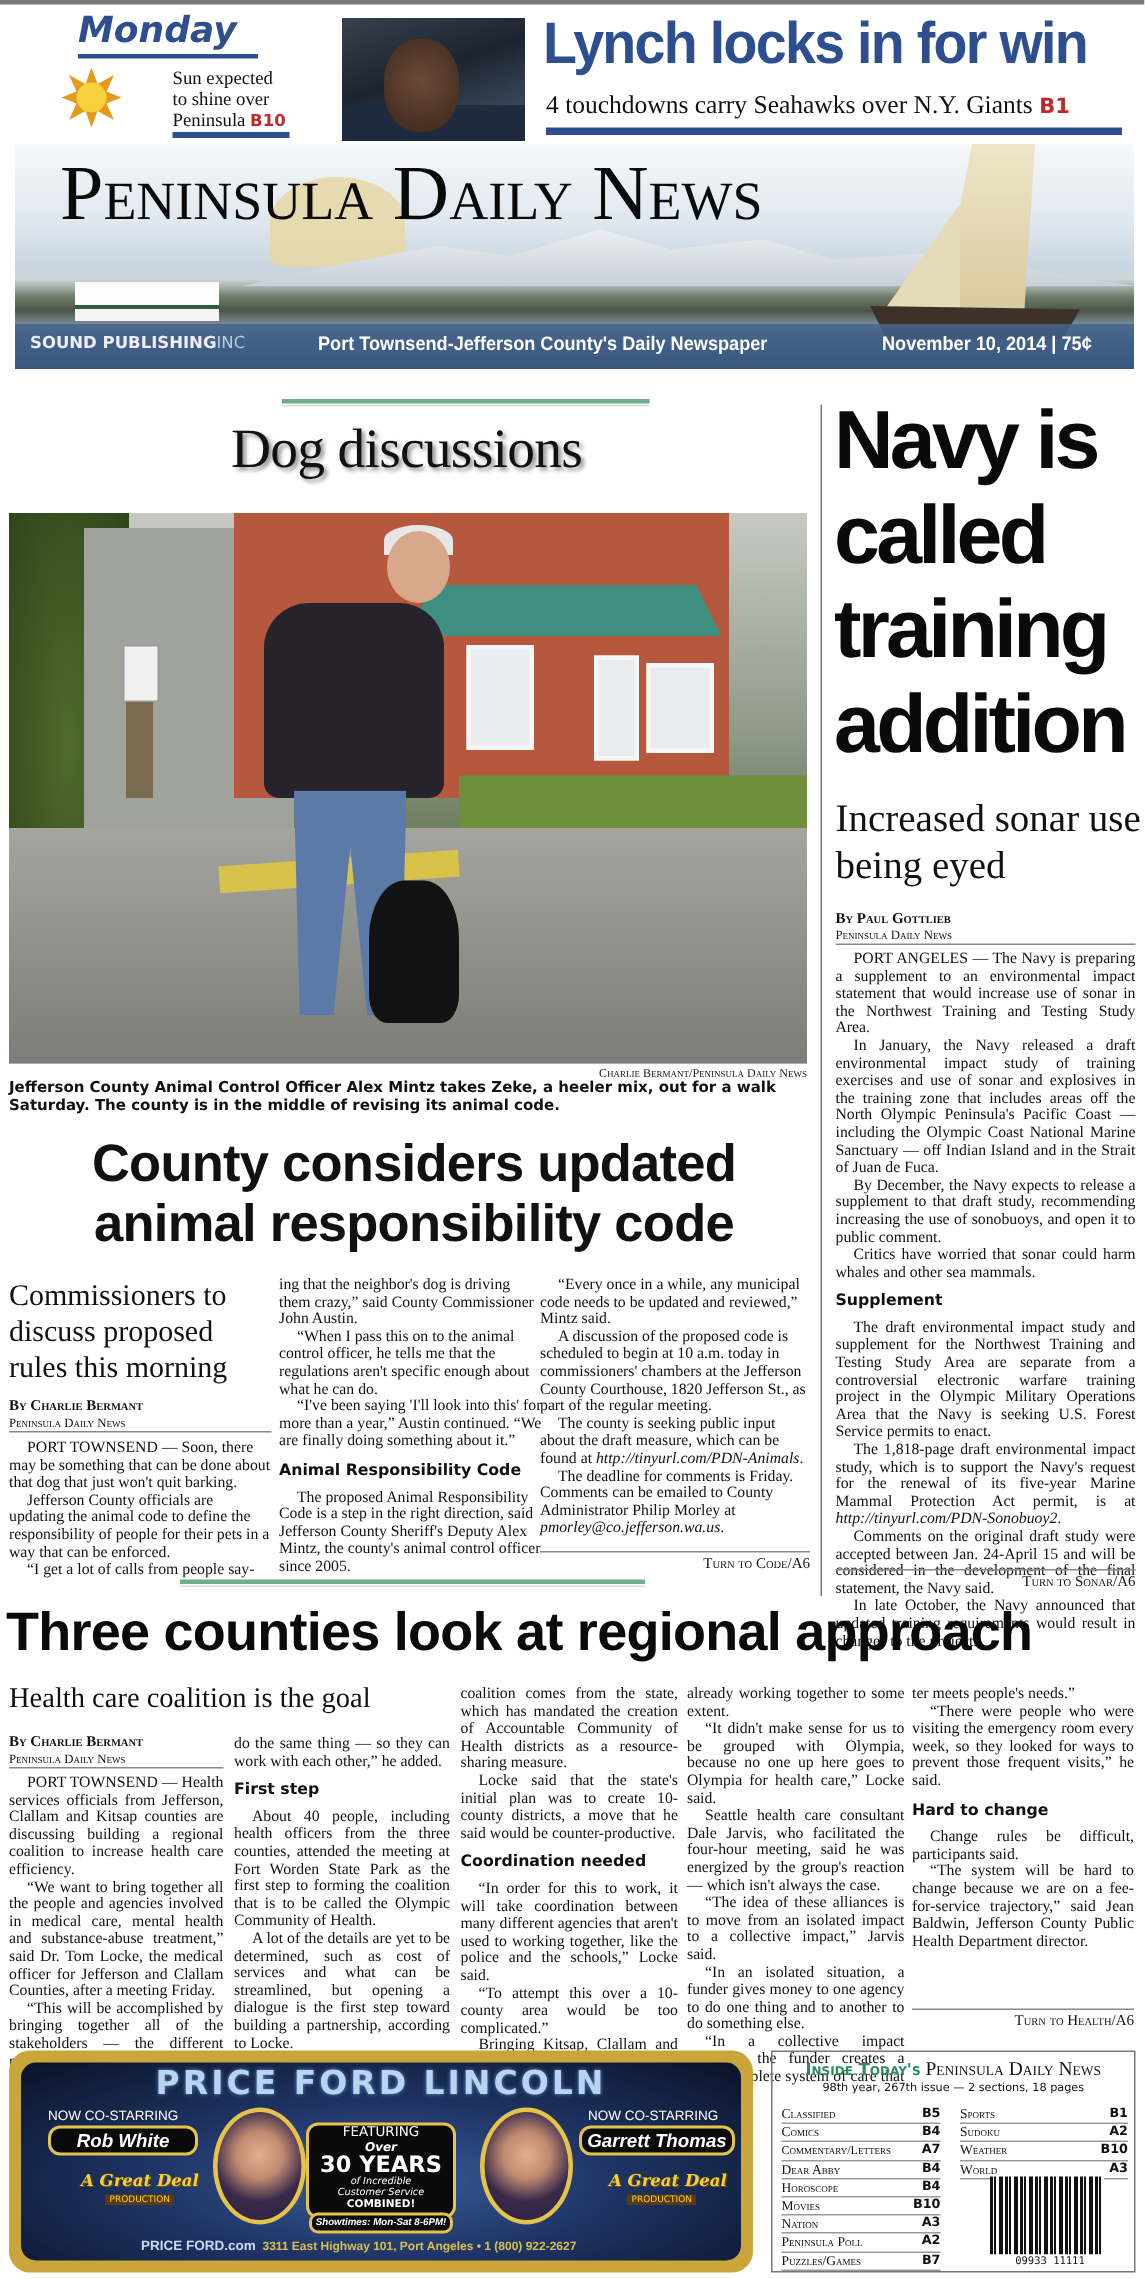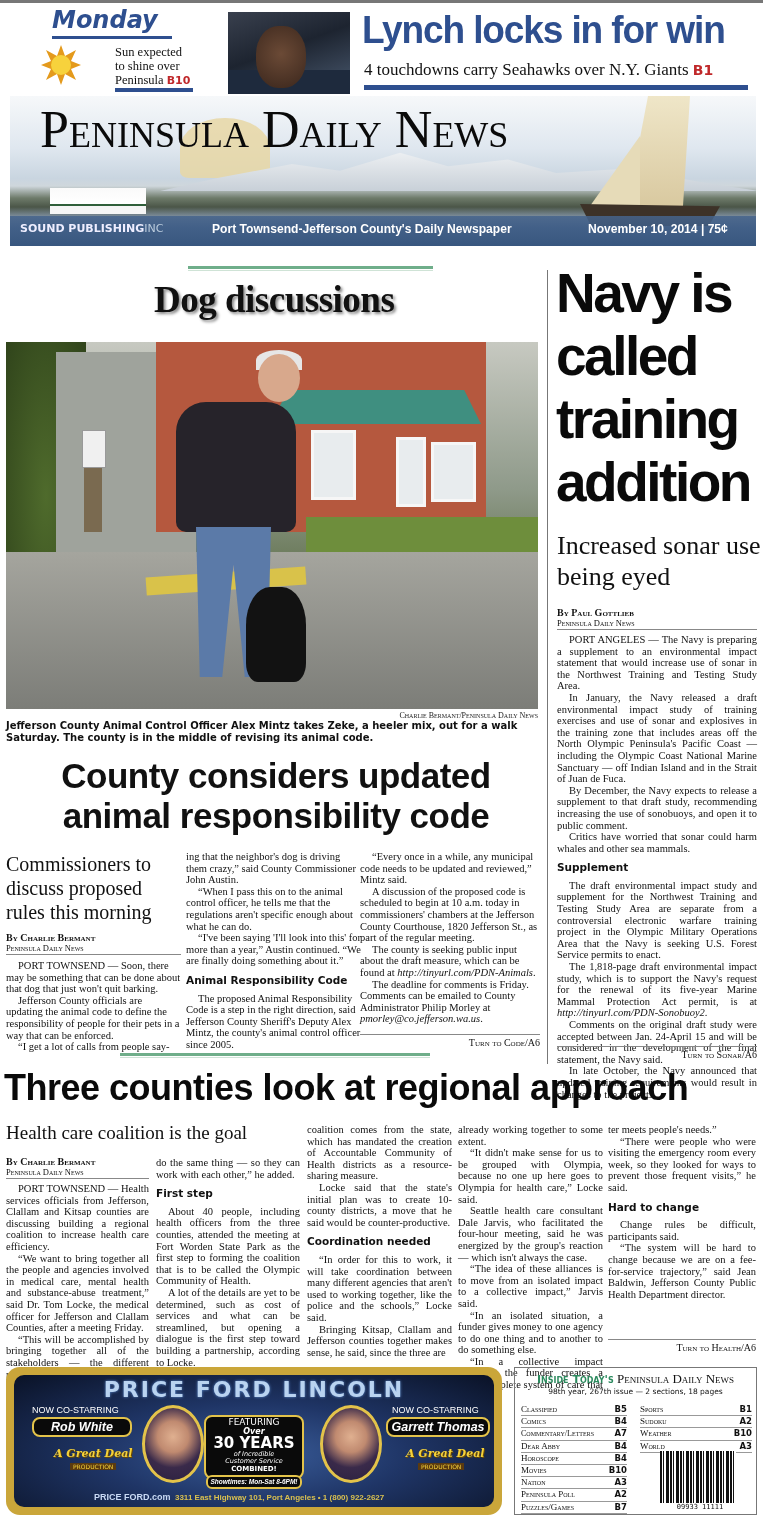--- a/index.html
+++ b/index.html
@@ -30,21 +30,21 @@
 #ferry{position:absolute;left:40px;top:92px;width:96px;height:26px;background:linear-gradient(180deg,#fafafa 0%,#fff 60%,#2f5f3a 60%,#2f5f3a 70%,#f5f5f5 70%)}
 #mtitle{position:absolute;left:30px;top:4px;font-family:"Liberation Serif",serif;font-size:52px;color:#0a0a0a;letter-spacing:0px;font-variant:small-caps;white-space:nowrap}
 #mbar{position:absolute;left:0;top:120px;width:746px;height:30px;background:linear-gradient(180deg,rgba(70,100,140,.85),rgba(50,80,120,.9))}
 #pub{position:absolute;left:10px;top:126px;font-family:"DejaVu Sans",sans-serif;font-weight:bold;font-size:11px;color:#eef;letter-spacing:0}
 #pub span{font-weight:normal;color:#bcd}
 #tagline{position:absolute;left:202px;top:125px;font-family:"Liberation Sans",sans-serif;font-weight:bold;font-size:13px;color:#fff;transform:scaleX(.93);transform-origin:left}
 #dateprice{position:absolute;left:578px;top:125px;font-family:"Liberation Sans",sans-serif;font-weight:bold;font-size:13px;color:#fff;transform:scaleX(.93);transform-origin:left}
 
 #greenline1{left:188px;top:266px;width:245px;height:3px;background:#6fae8a}
 #greenline1b{left:188px;top:270px;width:245px;height:1px;background:#cfe3d6}
-#doghead{left:154px;top:278px;font-family:"Liberation Serif",serif;font-weight:bold;font-size:37px;color:#111;text-shadow:2px 2px 3px #888;letter-spacing:-0.5px}
+#doghead{left:154px;top:278px;font-family:"Liberation Serif",serif;font-weight:normal;font-size:37px;color:#111;text-shadow:2px 2px 3px #888;letter-spacing:-0.5px}
 #dogphoto{left:6px;top:342px;width:532px;height:367px;overflow:hidden;background:linear-gradient(180deg,#c7c9c1 0%,#8f9a8a 40%,#6b7a5a 60%,#8c8e86 75%,#7d7f78 100%)}
 #dogphoto .bldg{position:absolute;left:150px;top:0;width:330px;height:190px;background:#b5583e}
 #dogphoto .wall{position:absolute;left:50px;top:10px;width:140px;height:200px;background:#9fa39c}
 #dogphoto .awn{position:absolute;left:265px;top:48px;width:210px;height:34px;background:#3f8f80;clip-path:polygon(8% 0,92% 0,100% 100%,0 100%)}
 #dogphoto .win{position:absolute;background:#e8ecee;border:3px solid #f6f6f6}
 #dogphoto .grass{position:absolute;left:300px;top:175px;width:232px;height:60px;background:#6e8e3c}
 #dogphoto .walk{position:absolute;left:0;top:210px;width:532px;height:157px;background:linear-gradient(180deg,#a5a59e,#7c7d78)}
 #dogphoto .trees{position:absolute;left:0;top:0;width:80px;height:220px;background:radial-gradient(ellipse at 50% 70%,#4f6b2c,#30441b)}
 #dogphoto .curb{position:absolute;left:140px;top:230px;width:160px;height:18px;background:#d9c24a;transform:rotate(-4deg)}
 #dogphoto .head{position:absolute;left:80px;top:10px;width:42px;height:48px;border-radius:50%;background:#d8a88c}
@@ -248,20 +248,21 @@
   <p class="sub">First step</p>
   <p>About 40 people, including health officers from the three counties, attended the meeting at Fort Worden State Park as the first step to forming the coalition that is to be called the Olympic Community of Health.</p>
     <p>A lot of the details are yet to be determined, such as cost of services and what can be streamlined, but opening a dialogue is the first step toward building a partnership, according to Locke.</p>
     <p>Locke said the impetus for the</p>
 </div>
 <div class="abs col just" id="t3body">
   <p style="text-indent:0">coalition comes from the state, which has mandated the creation of Accountable Community of Health districts as a resource-sharing measure.</p>
   <p>Locke said that the state's initial plan was to create 10-county districts, a move that he said would be counter-productive.</p>
   <p class="sub">Coordination needed</p>
   <p>“In order for this to work, it will take coordination between many different agencies that aren't used to working together, like the police and the schools,” Locke said.</p>
+    <p>“To attempt this over a 10-county area would be too complicated.”</p>
     <p>Bringing Kitsap, Clallam and Jefferson counties together makes sense, he said, since the three are</p>
 </div>
 <div class="abs col just" id="t4body">
   <p style="text-indent:0">already working together to some extent.</p>
   <p>“It didn't make sense for us to be grouped with Olympia, because no one up here goes to Olympia for health care,” Locke said.</p>
     <p>Seattle health care consultant Dale Jarvis, who facilitated the four-hour meeting, said he was energized by the group's reaction — which isn't always the case.</p>
     <p>“The idea of these alliances is to move from an isolated impact to a collective impact,” Jarvis said.</p>
     <p>“In an isolated situation, a funder gives money to one agency to do one thing and to another to do something else.</p>
     <p>“In a collective impact situation, the funder creates a more complete system of care that bet-</p>
 </div>

